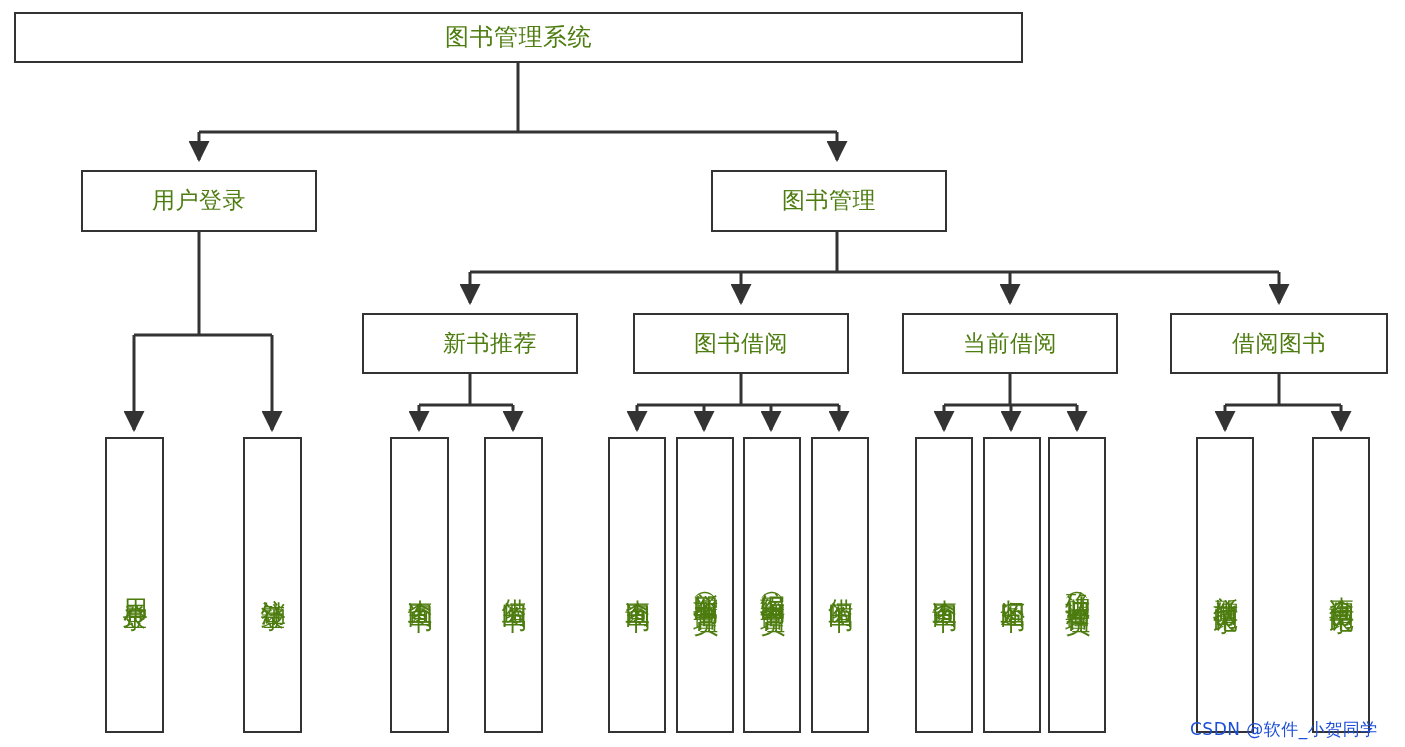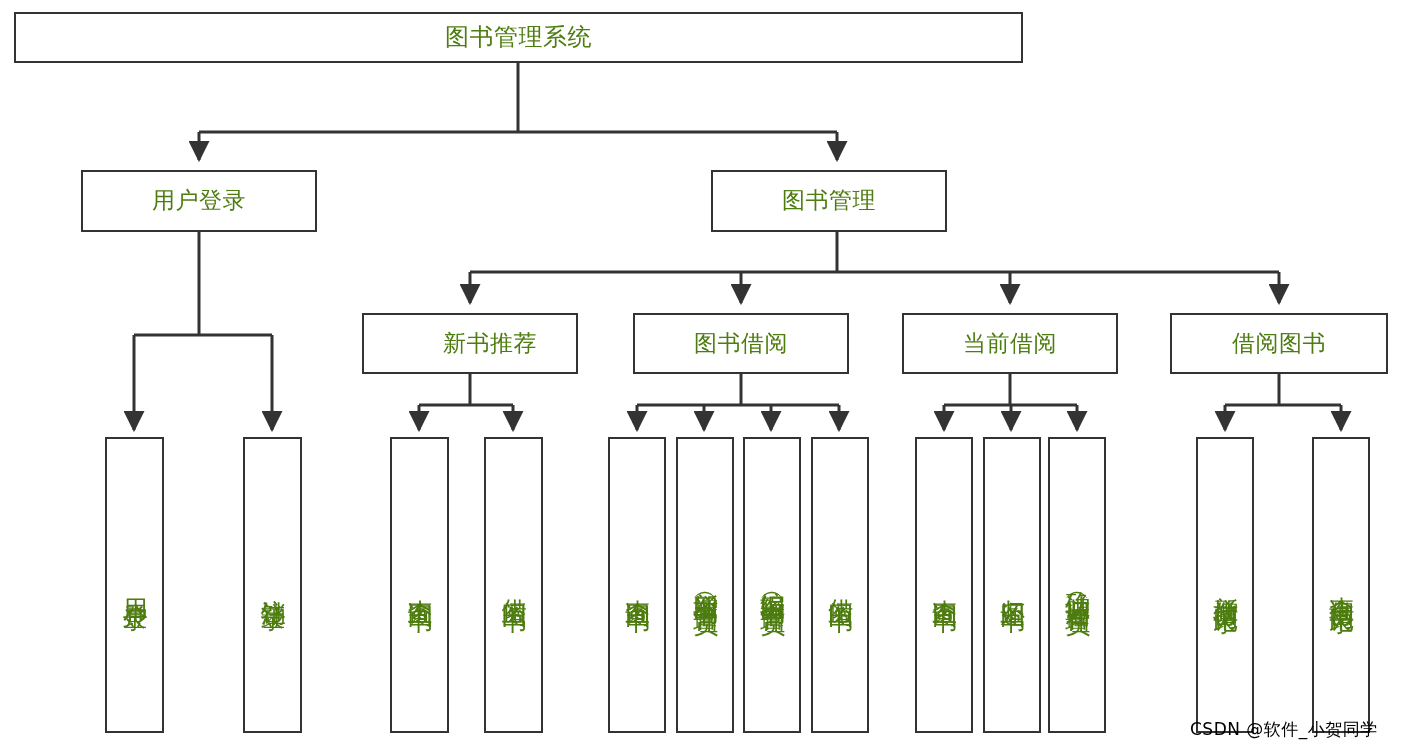--- a/index.html
+++ b/index.html
@@ -54,21 +54,21 @@
     writing-mode: vertical-rl;
     text-orientation: upright;
     font-size: 25px;
     line-height: 1.05;
     letter-spacing: 3px;
     max-height: 270px;
   }
   .watermark {
     position: absolute;
     font-size: 17px;
-    color: #000000;
+    color: #1d4ed8;
     white-space: nowrap;
     letter-spacing: 0.5px;
   }
 </style>
 </head>
 <body>
 
 <div id="canvas">
 
   <svg id="wires" viewBox="0 0 1405 747" xmlns="http://www.w3.org/2000/svg">

